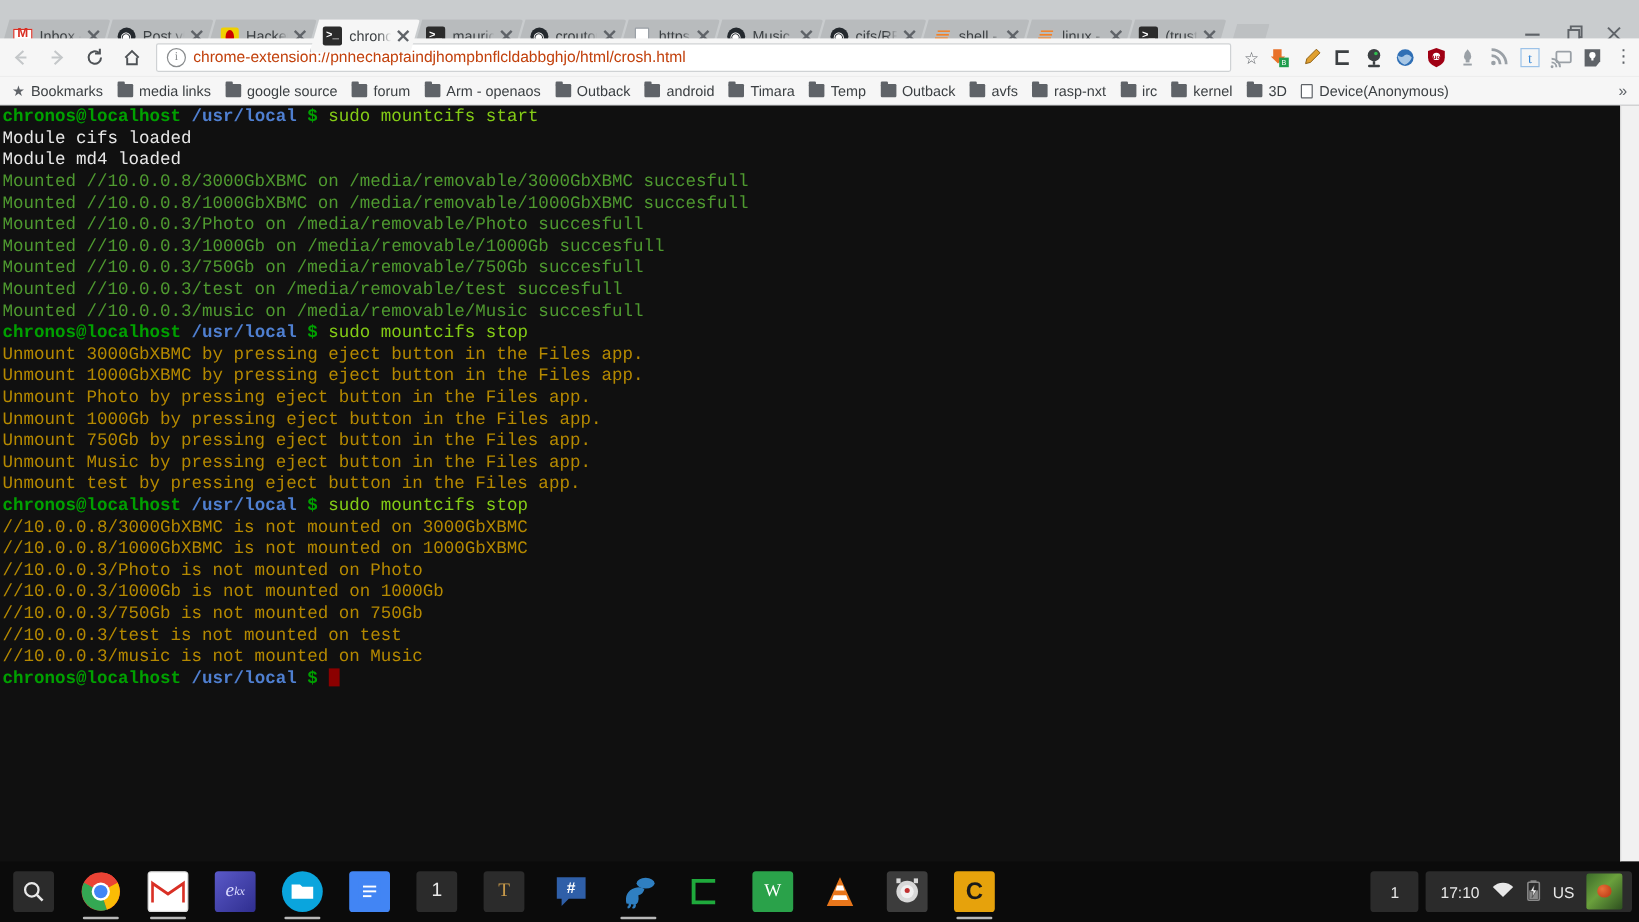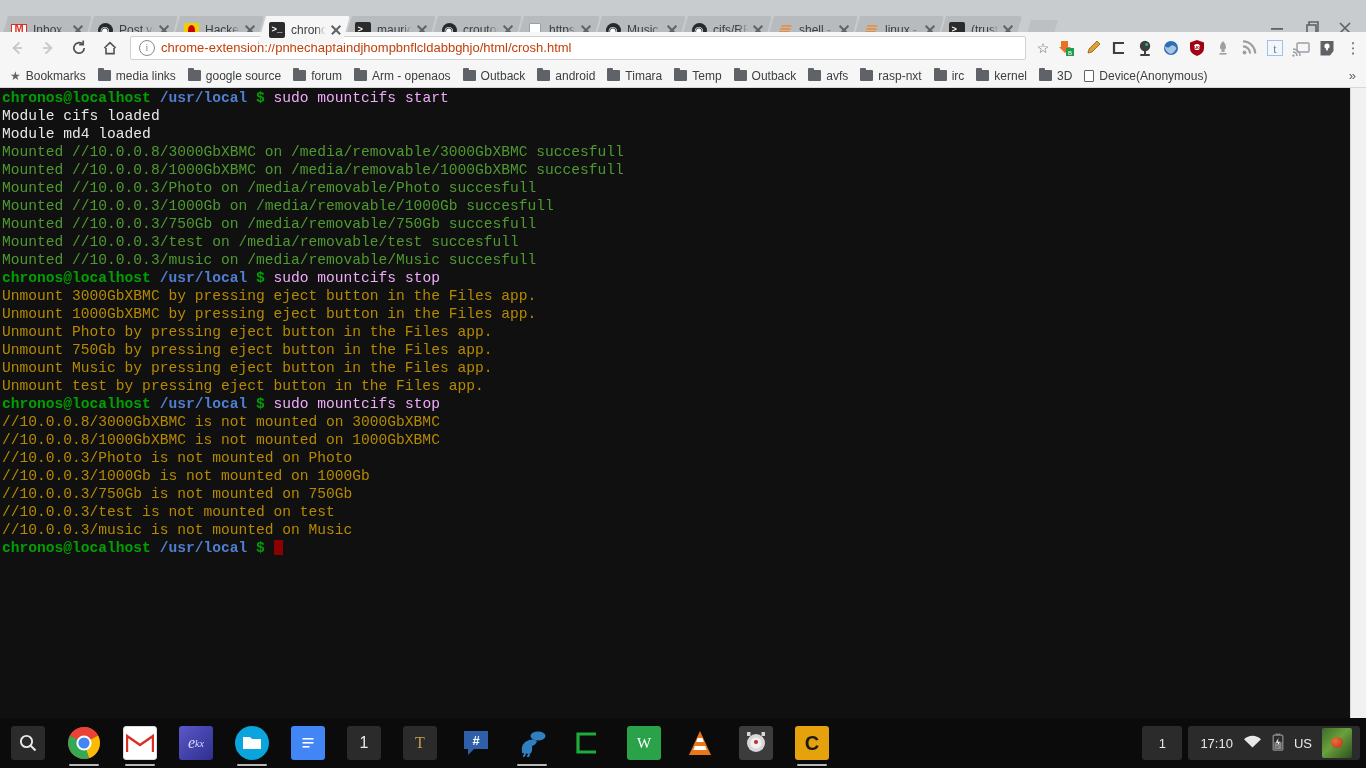--- a/index.html
+++ b/index.html
@@ -189,21 +189,21 @@
     background: #f1f1f1; border-left: 1px solid #d8d8d8;
   }
   .line {
     font-family: "Liberation Mono", "DejaVu Sans Mono", monospace;
     font-size: 14.6px; line-height: 18px; white-space: pre;
     letter-spacing: 0px;
   }
   .c-user   { color: #00a000; font-weight: bold; }
   .c-path   { color: #4f7fd0; font-weight: bold; }
   .c-dollar { color: #00a000; font-weight: bold; }
-  .c-cmd    { color: #f0abfc; margin-top: 16px; }
+  .c-cmd    { color: #84cc16; margin-top: 16px; }
   .c-white  { color: #e8e8e8; }
   .c-green  { color: #4f9a30; }
   .c-yellow { color: #b58900; }
   .cursor {
     display: inline-block; width: 9px; height: 15px;
     background: #8b0000; vertical-align: -3px;
   }
 
   
   #shelf {
@@ -550,20 +550,21 @@
       <div class="line"><span class="c-green">Mounted //10.0.0.8/1000GbXBMC on /media/removable/1000GbXBMC succesfull</span></div>
       <div class="line"><span class="c-green">Mounted //10.0.0.3/Photo on /media/removable/Photo succesfull</span></div>
       <div class="line"><span class="c-green">Mounted //10.0.0.3/1000Gb on /media/removable/1000Gb succesfull</span></div>
       <div class="line"><span class="c-green">Mounted //10.0.0.3/750Gb on /media/removable/750Gb succesfull</span></div>
       <div class="line"><span class="c-green">Mounted //10.0.0.3/test on /media/removable/test succesfull</span></div>
       <div class="line"><span class="c-green">Mounted //10.0.0.3/music on /media/removable/Music succesfull</span></div>
       <div class="line"><span class="c-user">chronos@localhost</span> <span class="c-path">/usr/local</span> <span class="c-dollar">$</span><span class="c-cmd"> sudo mountcifs stop</span></div>
       <div class="line"><span class="c-yellow">Unmount 3000GbXBMC by pressing eject button in the Files app.</span></div>
       <div class="line"><span class="c-yellow">Unmount 1000GbXBMC by pressing eject button in the Files app.</span></div>
       <div class="line"><span class="c-yellow">Unmount Photo by pressing eject button in the Files app.</span></div>
+      <div class="line"><span class="c-yellow">Unmount 1000Gb by pressing eject button in the Files app.</span></div>
       <div class="line"><span class="c-yellow">Unmount 750Gb by pressing eject button in the Files app.</span></div>
       <div class="line"><span class="c-yellow">Unmount Music by pressing eject button in the Files app.</span></div>
       <div class="line"><span class="c-yellow">Unmount test by pressing eject button in the Files app.</span></div>
       <div class="line"><span class="c-user">chronos@localhost</span> <span class="c-path">/usr/local</span> <span class="c-dollar">$</span><span class="c-cmd"> sudo mountcifs stop</span></div>
       <div class="line"><span class="c-yellow">//10.0.0.8/3000GbXBMC is not mounted on 3000GbXBMC</span></div>
       <div class="line"><span class="c-yellow">//10.0.0.8/1000GbXBMC is not mounted on 1000GbXBMC</span></div>
       <div class="line"><span class="c-yellow">//10.0.0.3/Photo is not mounted on Photo</span></div>
       <div class="line"><span class="c-yellow">//10.0.0.3/1000Gb is not mounted on 1000Gb</span></div>
       <div class="line"><span class="c-yellow">//10.0.0.3/750Gb is not mounted on 750Gb</span></div>
       <div class="line"><span class="c-yellow">//10.0.0.3/test is not mounted on test</span></div>

